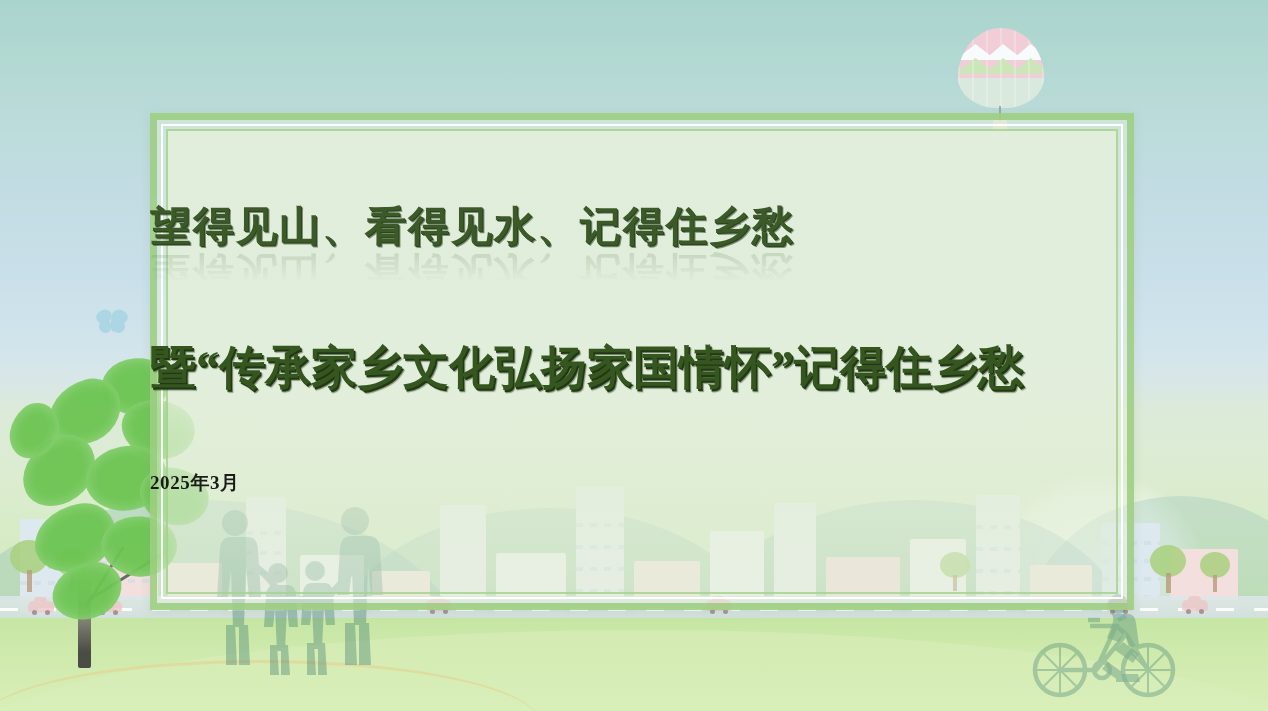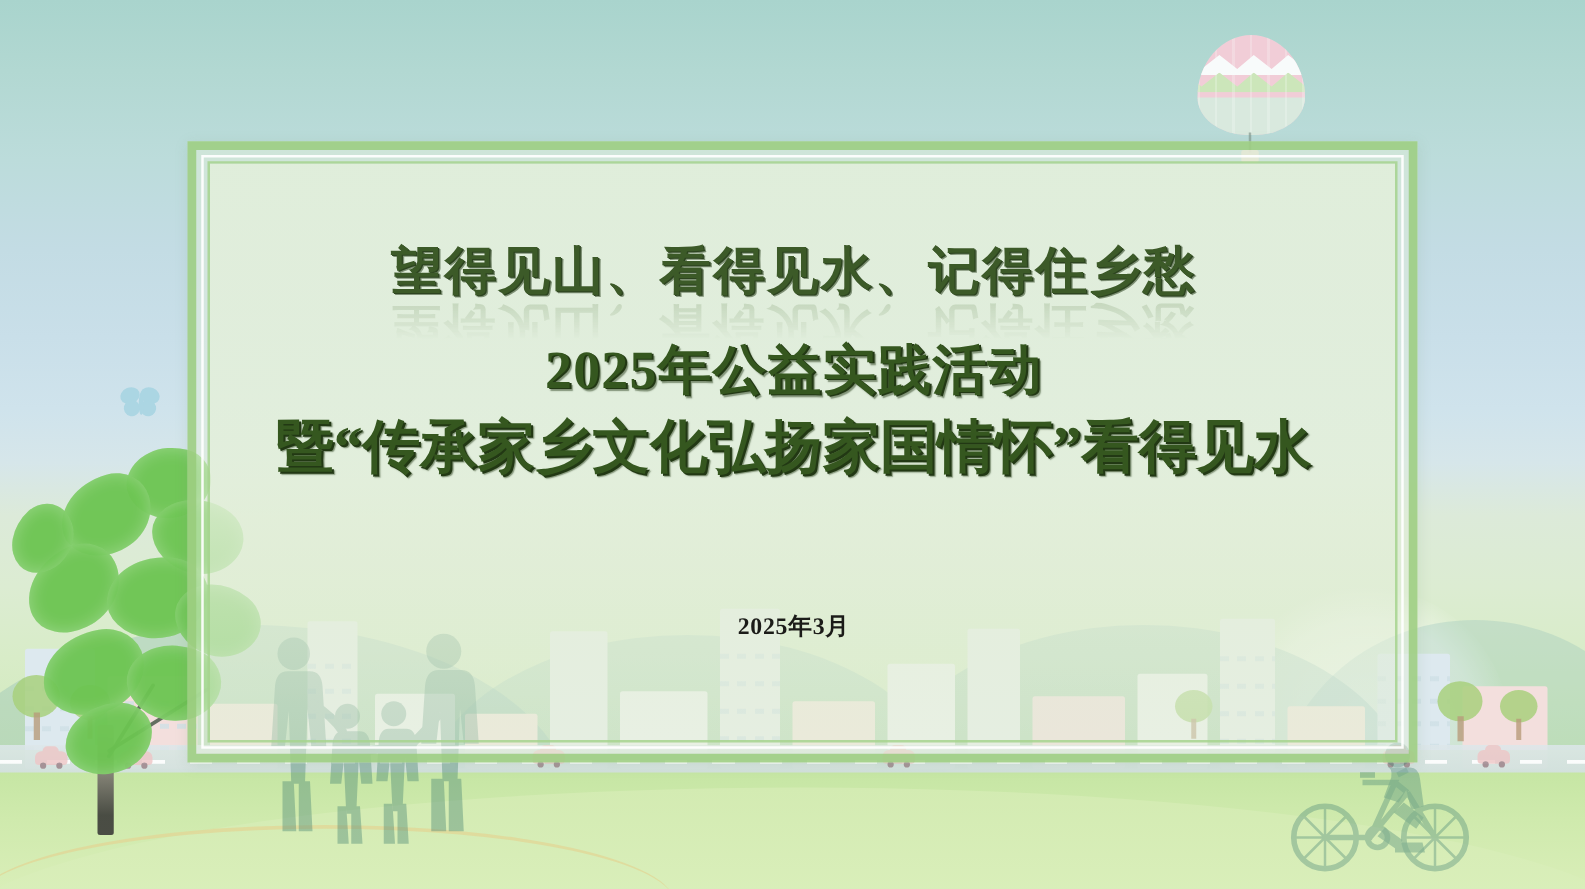--- a/index.html
+++ b/index.html
@@ -118,21 +118,21 @@
   .frame-outer{position:absolute;left:150px;top:113px;width:970px;height:483px;z-index:20;
     border:7px solid rgba(150,203,120,.80);
     background:rgba(226,238,216,.50);
     box-shadow:0 2px 10px rgba(120,160,120,.18);}
   .frame-gap{position:absolute;left:4px;top:4px;right:4px;bottom:4px;border:2px solid rgba(255,255,255,.92);}
   .frame-inner{position:absolute;left:9px;top:9px;right:9px;bottom:9px;border:2px solid rgba(166,211,142,.85);}
   .panel-tint{position:absolute;left:11px;top:11px;right:11px;bottom:11px;
     background:linear-gradient(180deg, rgba(228,240,219,.80) 0%, rgba(228,240,218,.72) 55%, rgba(226,238,214,.30) 78%, rgba(226,238,214,0) 100%);}
 
   
-  .content{position:absolute;left:150px;top:95px;width:970px;height:369px;z-index:25;text-align:center;}
+  .content{position:absolute;left:150px;top:105px;width:970px;height:369px;z-index:25;}
 
   .tagline-wrap{position:absolute;left:0;right:0;top:101px;height:62px;}
   .tagline{font-family:"Liberation Serif", serif;font-weight:bold;font-size:41px;
     color:#3c5a28;letter-spacing:2px;line-height:1;
     text-shadow:1px 1px 0 #2d4420, 2px 2px 0 rgba(45,68,32,.55), 0 0 1px rgba(255,255,255,.4);}
   .tagline-reflect{position:absolute;left:0;right:0;top:46px;
     font-family:"Liberation Serif", serif;font-weight:bold;font-size:41px;letter-spacing:2px;line-height:1;
     color:rgba(110,140,90,.42);transform:scaleY(-1);
     -webkit-mask-image:linear-gradient(to top, rgba(0,0,0,.55) 0%, rgba(0,0,0,0) 72%);
     mask-image:linear-gradient(to top, rgba(0,0,0,.55) 0%, rgba(0,0,0,0) 72%);}
@@ -140,21 +140,21 @@
   .sub1{position:absolute;left:0;right:0;top:172px;
     font-family:"Liberation Serif", serif;font-weight:bold;font-size:43px;letter-spacing:1px;
     color:#35571f;text-shadow:1.5px 1.5px 0 #223814, 2.5px 2.5px 1px rgba(34,56,20,.5);}
   .sub2{position:absolute;left:0;right:0;top:232px;
     font-family:"Liberation Serif", serif;font-weight:bold;font-size:46px;letter-spacing:0px;
     color:#35571f;text-shadow:1.5px 1.5px 0 #223814, 2.5px 2.5px 1px rgba(34,56,20,.5);}
 
   .org{position:absolute;left:0;right:0;top:335px;font-family:"Liberation Serif", serif;font-weight:bold;
     font-size:19px;color:#1b1b18;letter-spacing:.6px;}
   .date{position:absolute;left:0;right:0;top:365px;font-family:"Liberation Serif", serif;font-weight:bold;
-    font-size:19px;color:#1b1b18;letter-spacing:.6px;margin-top:28px;}
+    font-size:19px;color:#1b1b18;letter-spacing:.6px;}
 </style>
 </head>
 <body>
 
 <div id="stage">
 
   <div class="sky"></div>
   <div class="sun"></div>
 
   <div>
@@ -358,19 +358,18 @@
     <div class="frame-gap"></div>
     <div class="frame-inner"></div>
     <div class="panel-tint"></div>
   </div>
 
   <div class="content">
     <div class="tagline-wrap">
       <div class="tagline">望得见山、看得见水、记得住乡愁</div>
       <div class="tagline-reflect">望得见山、看得见水、记得住乡愁</div>
     </div>
-    <div class="sub1">2025年公益实践活动</div>
-    <div class="sub2">暨“传承家乡文化弘扬家国情怀”看得见水</div>
+    <div class="sub2">暨“传承家乡文化弘扬家国情怀”记得住乡愁</div>
     <div class="date">2025年3月</div>
   </div>
 
 
 </div>
 
 </body></html>

